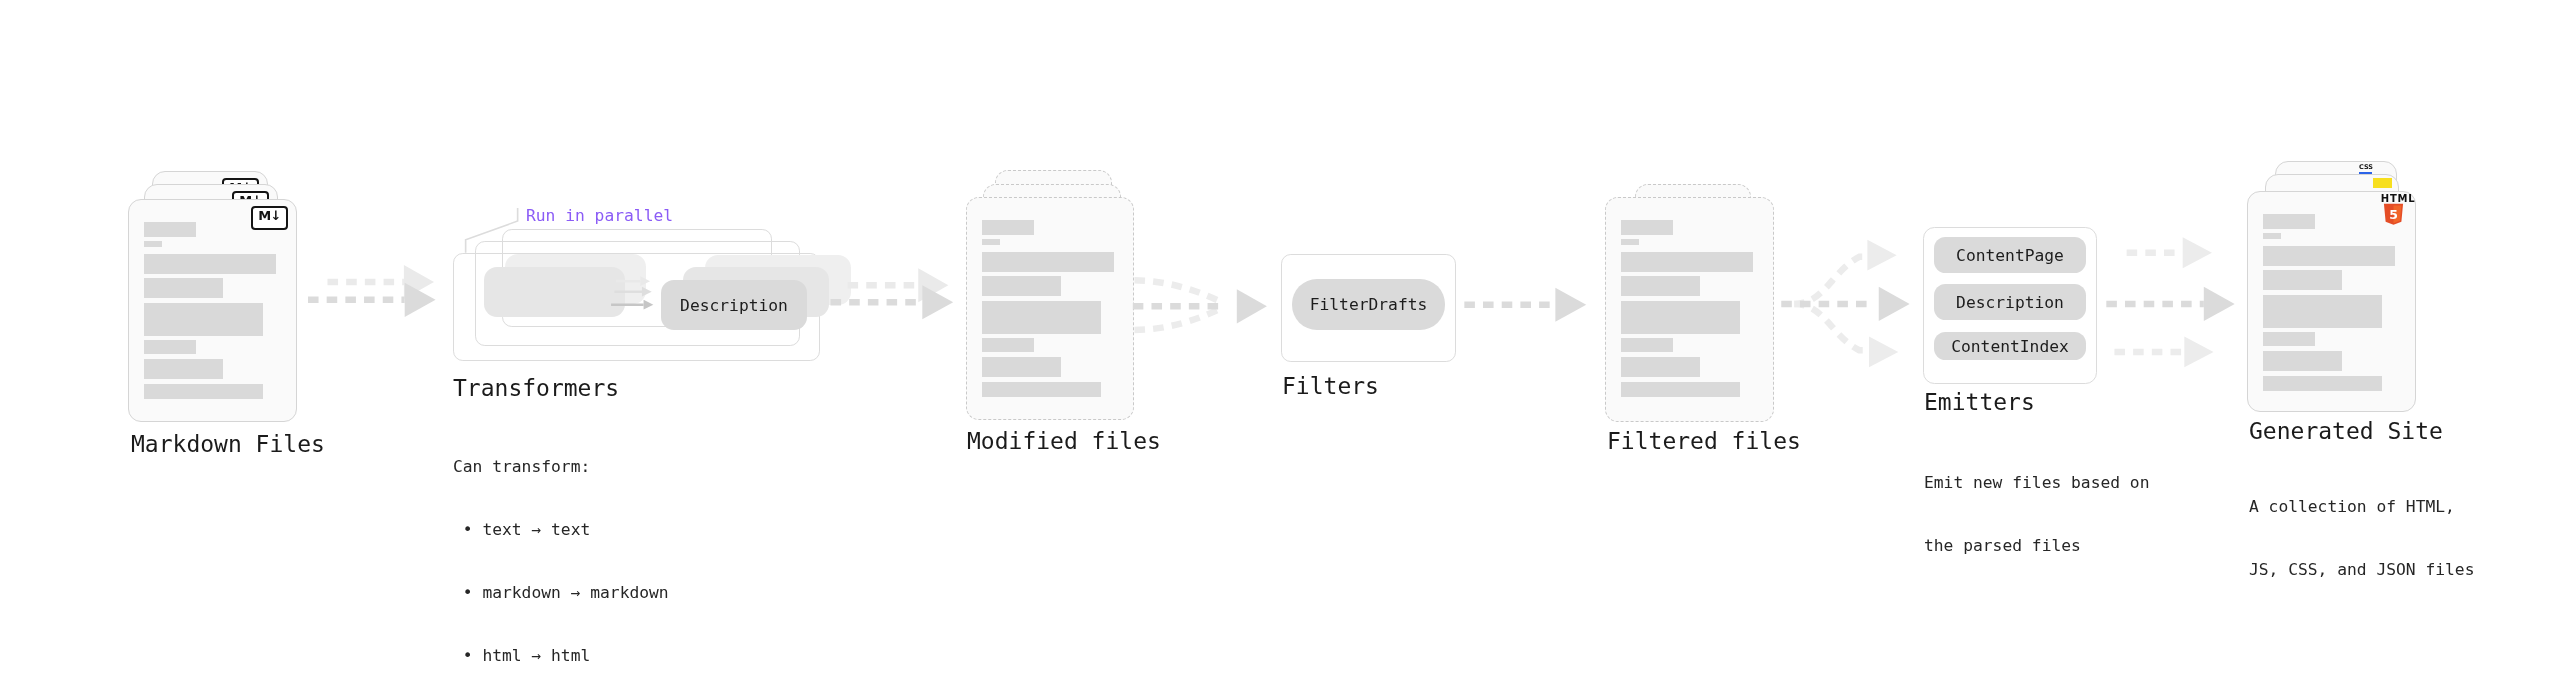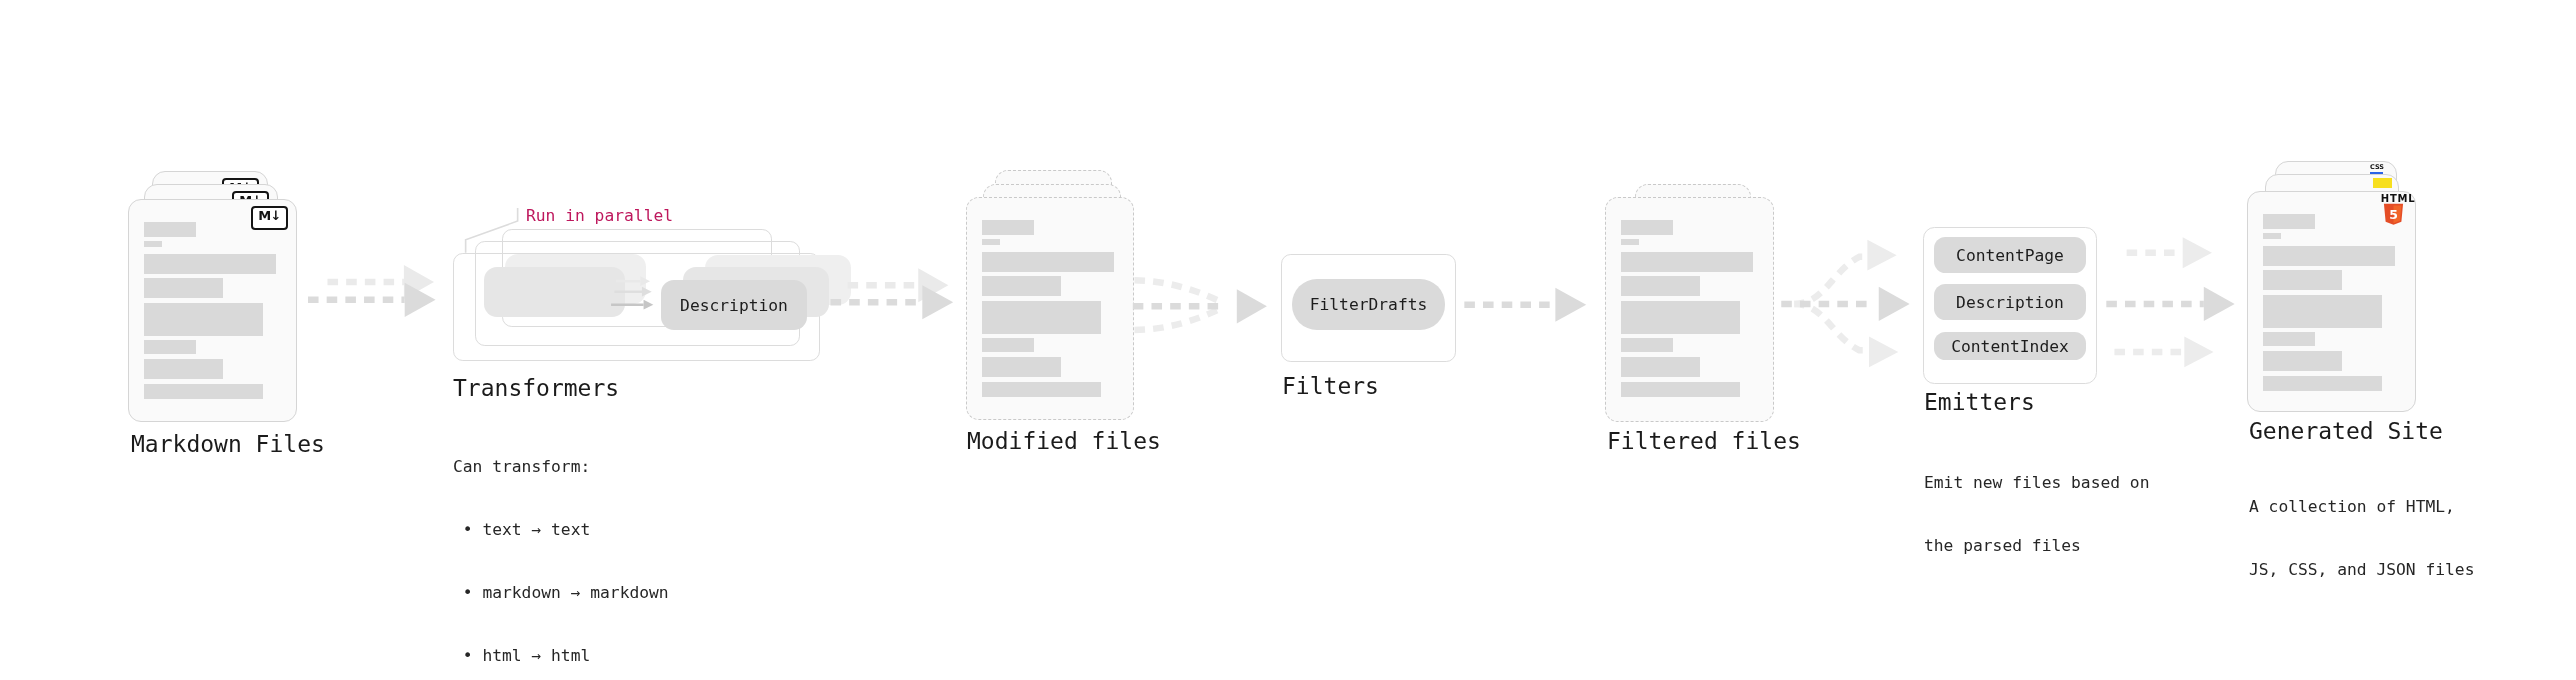--- a/index.html
+++ b/index.html
@@ -33,29 +33,29 @@
 
   
   .pill{position:absolute;background:#dadada;color:#1d1d1d;font-size:16.3px;
         display:flex;align-items:center;justify-content:center;border-radius:13px;}
   .pill.l2{background:#e6e6e6;}
   .pill.l3{background:#efefef;}
 
   .title{position:absolute;font-size:23px;color:#1b1b1b;white-space:pre;}
   .desc{position:absolute;font-size:16.3px;line-height:21px;color:#262626;white-space:pre;}
   .desc div{white-space:pre;}
-  .note{position:absolute;font-size:16.3px;color:#be185d;white-space:pre;}
+  .note{position:absolute;font-size:16.3px;color:#8b5cf6;white-space:pre;}
 
   svg.overlay{position:absolute;left:0;top:0;pointer-events:none;}
 
   
   .html5-badge{position:absolute;top:3.3px;right:9.8px;width:24.4px;text-align:center;}
   .html5-word{font-family:"DejaVu Sans", sans-serif;font-weight:bold;font-size:10px;
               letter-spacing:0.8px;color:#111;line-height:7.3px;}
-  .css-badge{position:absolute;top:2.4px;right:13px;width:13px;text-align:center;}
+  .css-badge{position:absolute;top:2.4px;right:24px;width:13px;text-align:center;}
   .css-word{font-family:"DejaVu Sans", sans-serif;font-weight:bold;font-size:6.5px;color:#111;line-height:6.5px;}
   .css-bar{width:12.2px;height:2.4px;background:#2b63e8;margin:0.8px auto 0;}
   .js-badge{position:absolute;top:3.3px;right:6.5px;width:18.7px;height:9.8px;background:#f7df1e;}
 </style>
 </head>
 <body>
 
 <div class="canvas">
 
   <div class="card" style="left:152px;top:171px;width:114px;height:221px">

